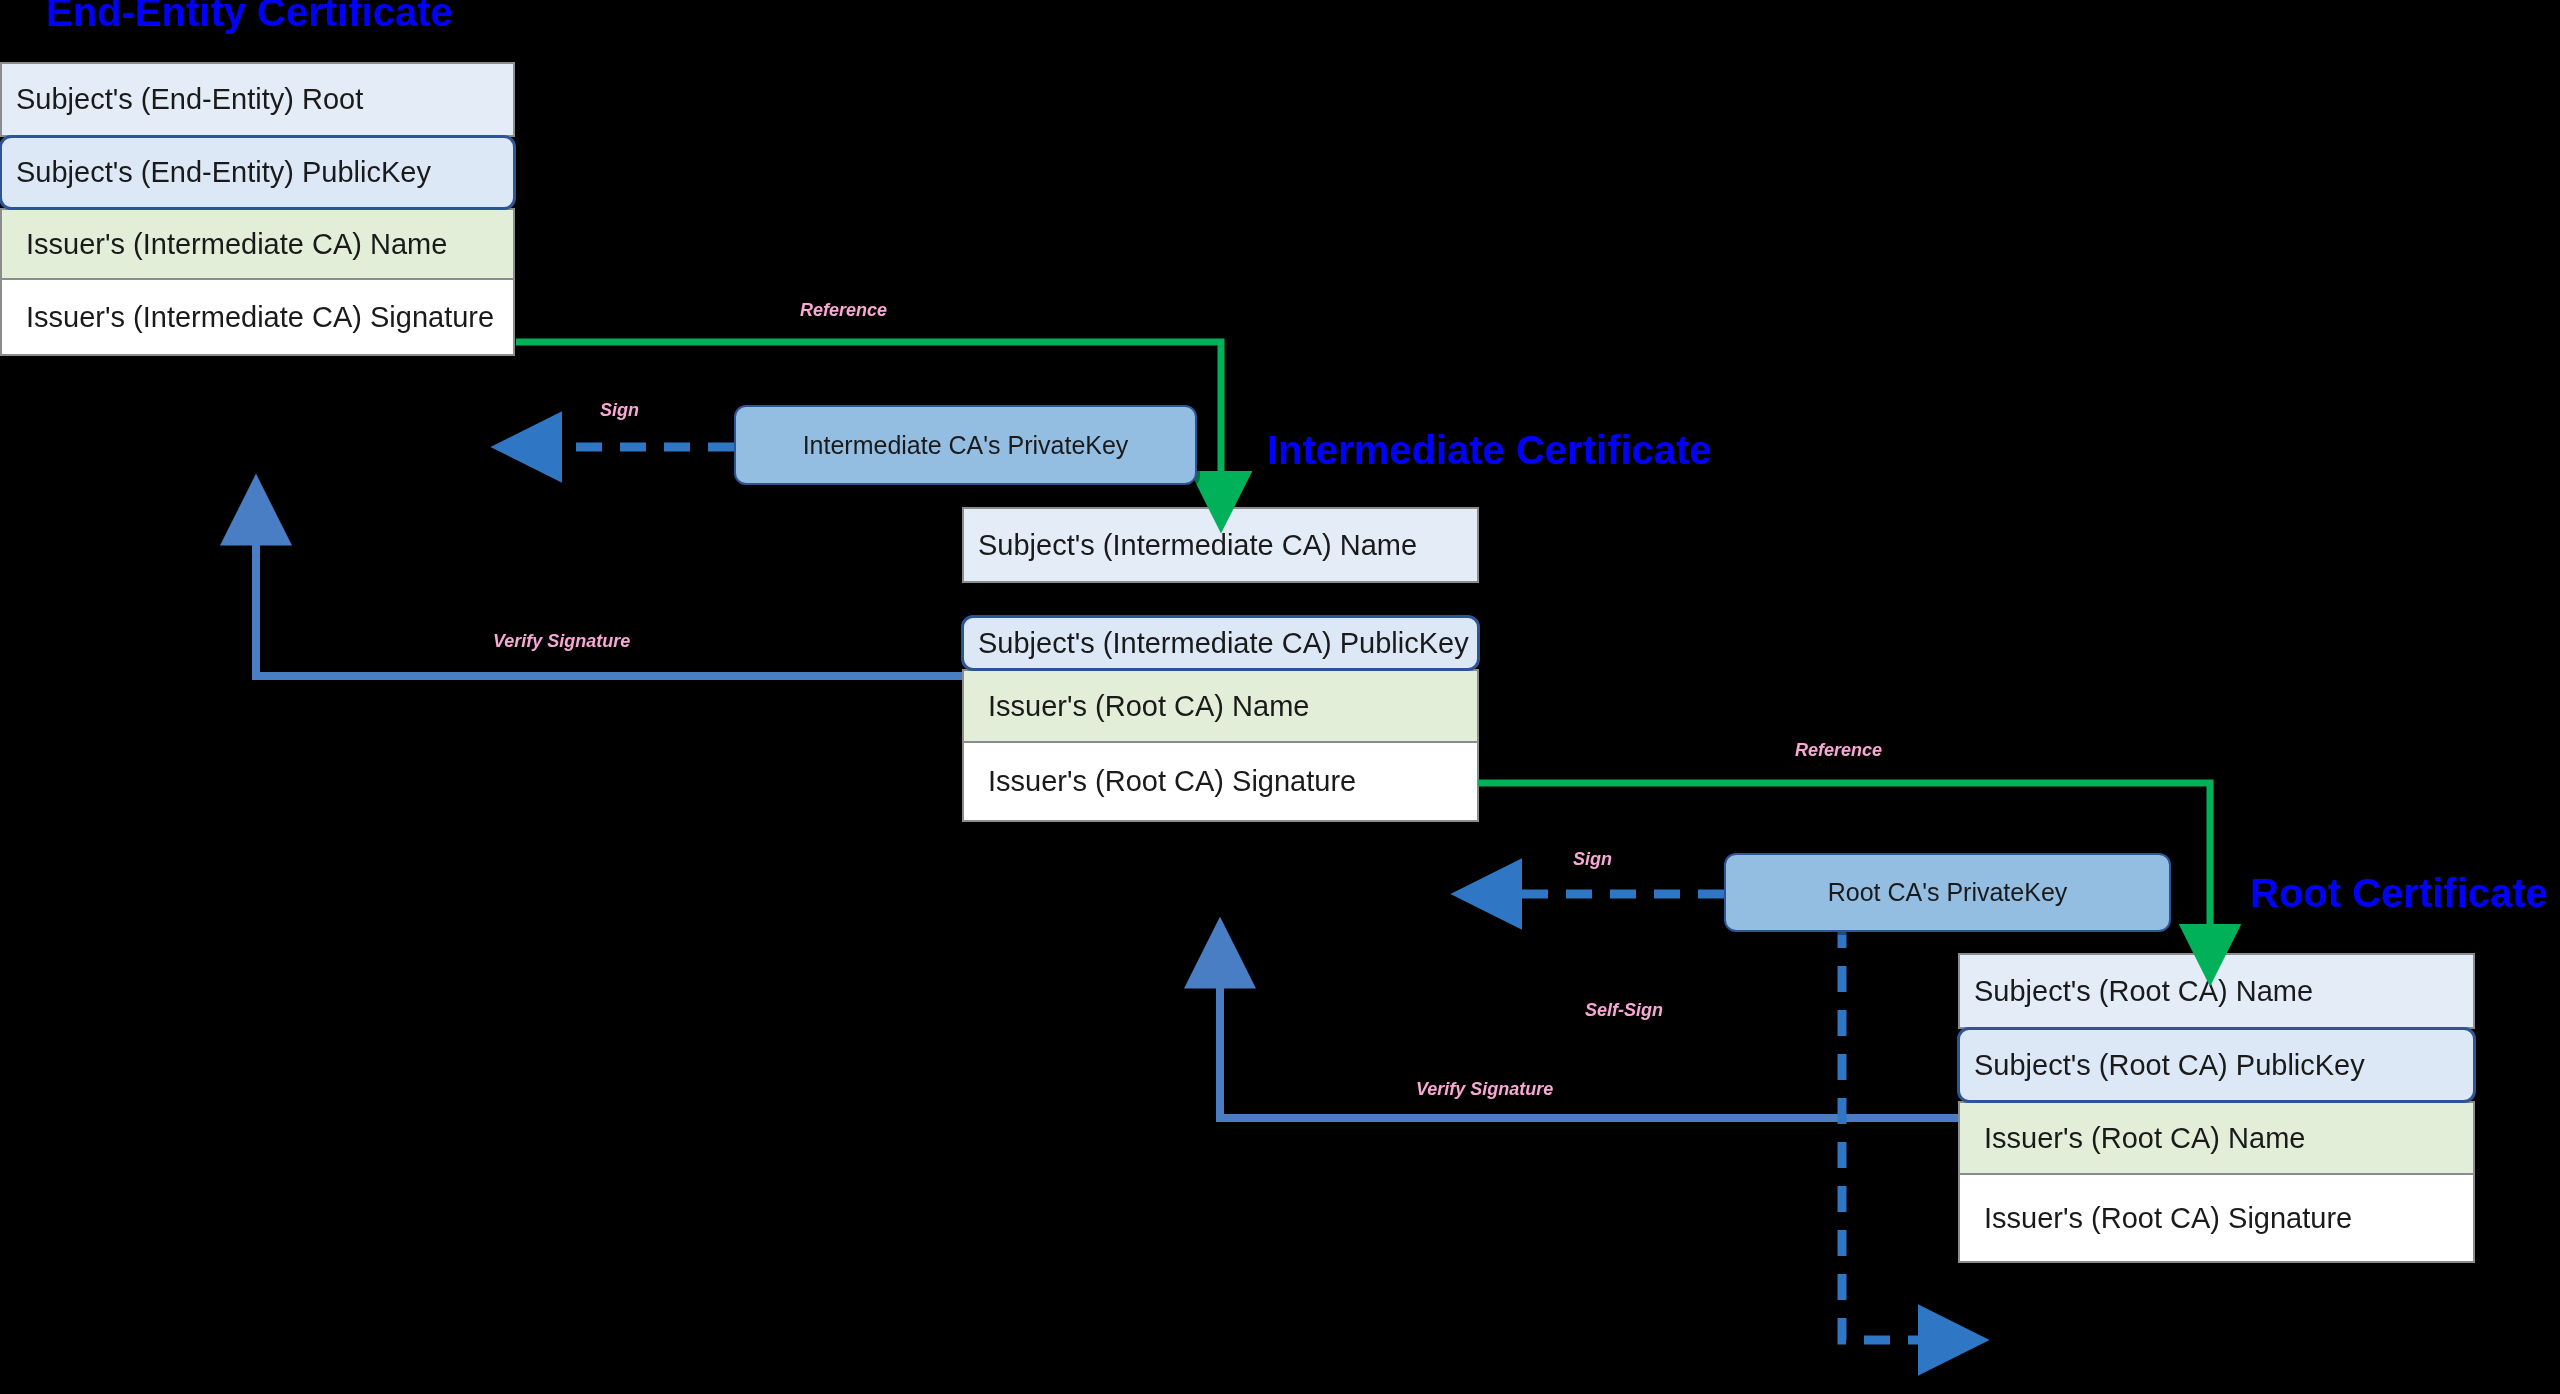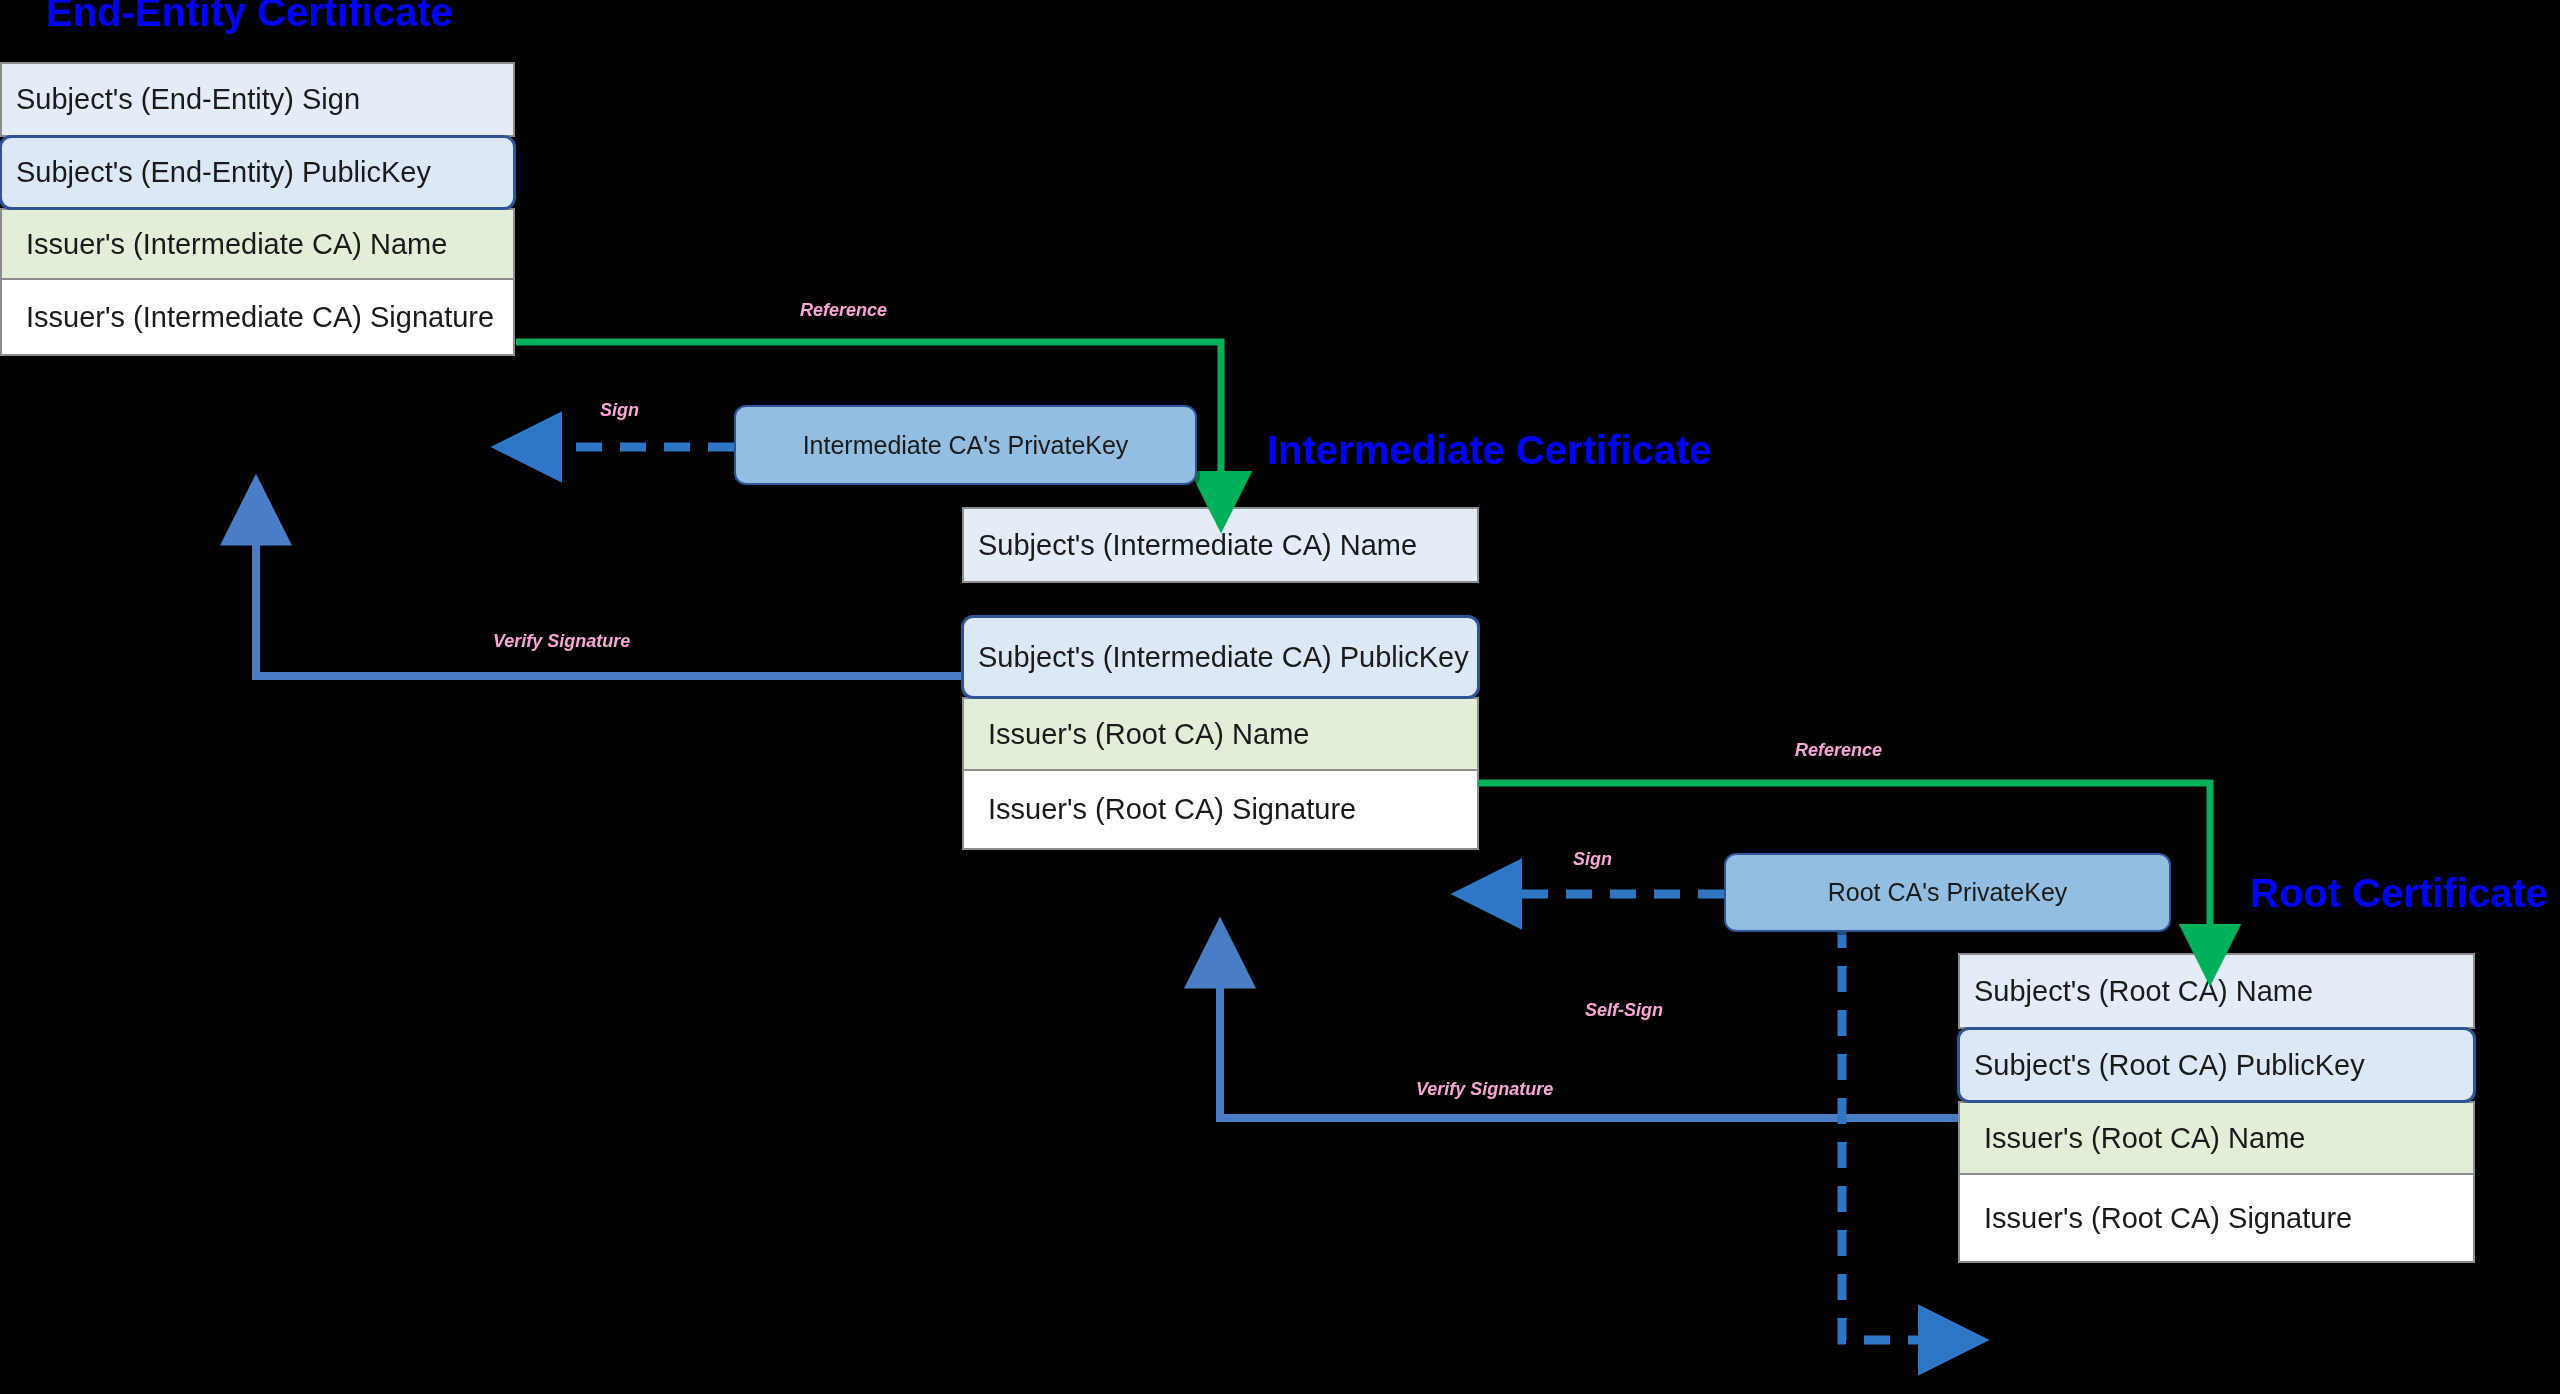--- a/index.html
+++ b/index.html
@@ -116,38 +116,38 @@
   </svg>
 
   <div class="cert-title" style="left:46px;top:-10px;">End-Entity Certificate</div>
 
   <div class="cert-title" style="left:1267px;top:428px;">Intermediate Certificate</div>
 
   <div class="cert-title" style="left:2250px;top:871px;">Root Certificate</div>
 
   <div class="cert" style="left:0px;top:62px;width:515px;">
     <div class="row name" style="height:75px;">
-      <span class="txt">Subject's (End-Entity) Sign</span>
+      <span class="txt">Subject's (End-Entity) Root</span>
     </div>
     <div class="row pubkey" style="height:75px;">
       <span class="txt">Subject's (End-Entity) PublicKey</span>
     </div>
     <div class="row green indent" style="height:72px;">
       <span class="txt"><span>Issuer's (</span><b>Intermediate CA</b><span>) Name</span></span>
     </div>
     <div class="row white indent" style="height:78px;">
       <span class="txt"><span>Issuer's (</span><b>Intermediate CA</b><span>) Signature</span></span>
     </div>
   </div>
 
   <div class="cert" style="left:962px;top:507px;width:517px;">
     <div class="row name" style="height:76px;">
       <span class="txt">Subject's (Intermediate CA) Name</span>
     </div>
-    <div class="row pubkey" style="height:84px;margin-top:32px;">
+    <div class="row pubkey" style="height:56px;margin-top:32px;">
       <span class="txt">Subject's (Intermediate CA) PublicKey</span>
     </div>
     <div class="row green indent" style="height:74px;">
       <span class="txt"><span>Issuer's (</span><b>Root CA</b><span>) Name</span></span>
     </div>
     <div class="row white indent" style="height:81px;">
       <span class="txt"><span>Issuer's (</span><b>Root CA</b><span>) Signature</span></span>
     </div>
   </div>
 

